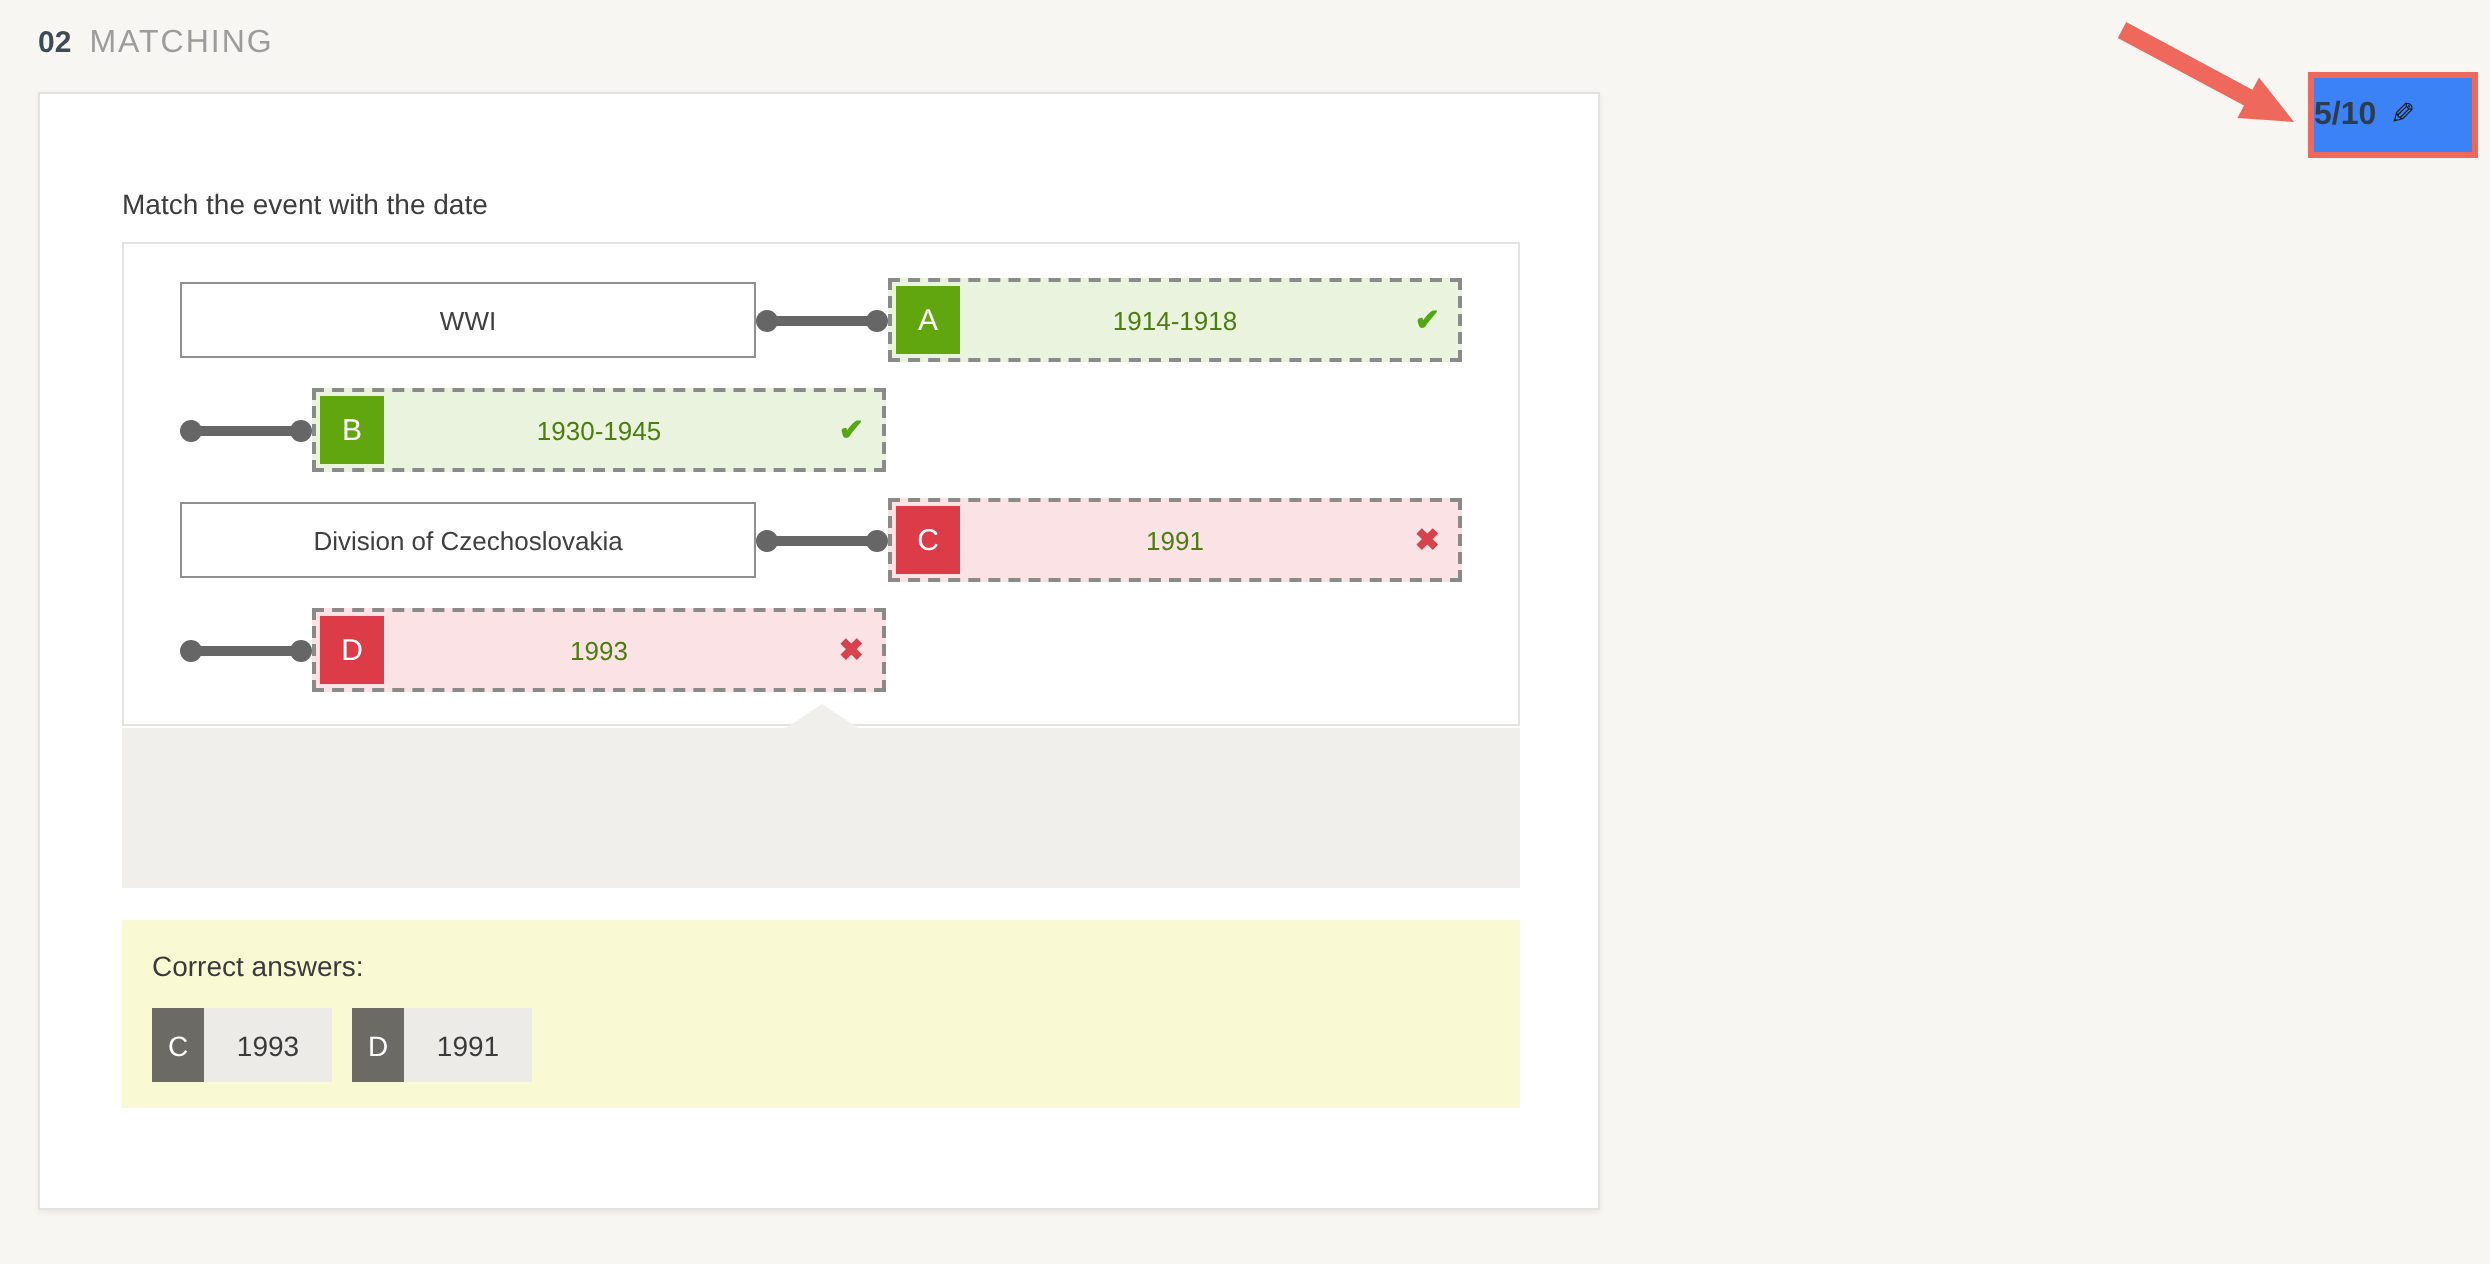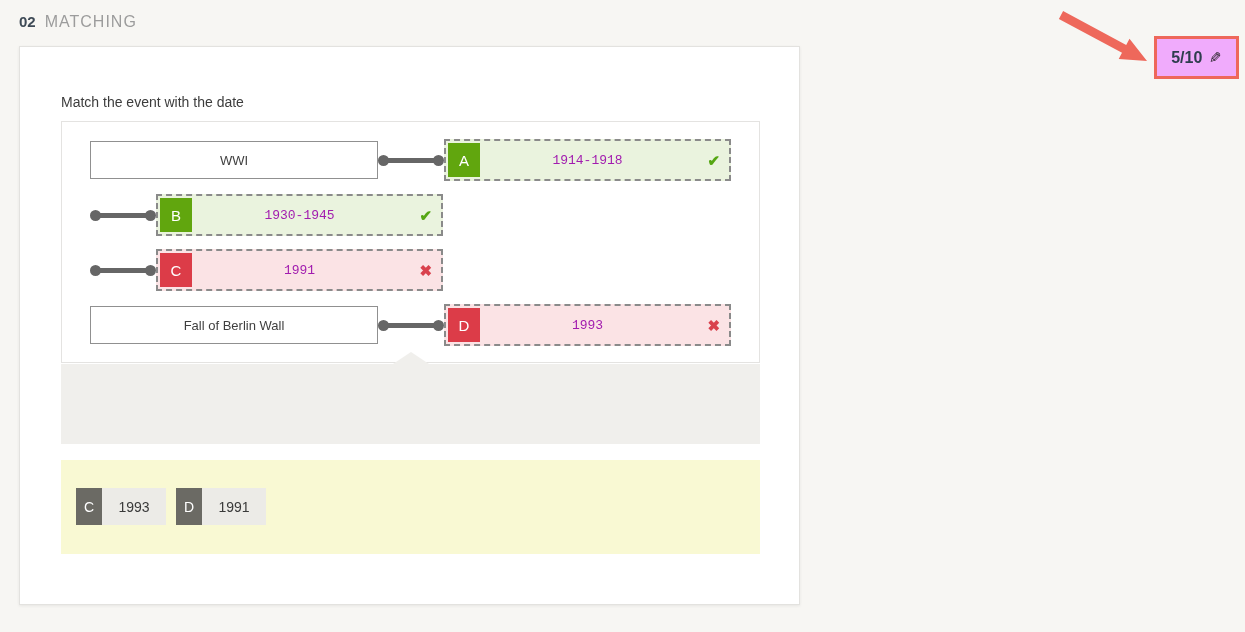--- a/index.html
+++ b/index.html
@@ -12,22 +12,22 @@
   }
 
   
   .qheader { position: absolute; left: 19px; top: 13px; display: flex; align-items: baseline; gap: 9px; justify-content: space-between; }
   .qnum  { font-size: 15px; font-weight: bold; color: #3e4a56; }
   .qtype { font-size: 16px; color: #9c9c9c; letter-spacing: 1px; }
 
   
   .score-badge {
     position: absolute; left: 1154px; top: 36px; width: 85px; height: 43px;
-    background: #f0abfc; border: 3px solid #ee685b;
-    display: flex; align-items: center; justify-content: center; gap: 7px;
+    background: #3b82f6; border: 3px solid #ee685b;
+    display: flex; align-items: center; justify-content: flex-start; gap: 7px;
     cursor: pointer;
   }
   .score-text { font-size: 16px; font-weight: bold; color: #2e3d4e; }
   .edit-icon  { font-size: 15px; color: #1a1a1a; transform: scaleX(-1); display: inline-block; line-height: 1; }
   .arrow-svg { position: absolute; left: 1056px; top: 8px; }
 
   
   .card {
     position: absolute; left: 19px; top: 46px; width: 781px; height: 559px;
     background: #ffffff; border: 1px solid #e3e2df;
@@ -56,21 +56,21 @@
   .connector::after  { right: -4px; }
   .answer-box {
     width: 287px; height: 42px; border: 2px dashed #8a8a8a; position: relative;
     display: flex; align-items: center; justify-content: center;
   }
   .letter-chip {
     position: absolute; left: 2px; top: 2px; bottom: 2px; width: 32px;
     display: flex; align-items: center; justify-content: center;
     color: #ffffff; font-size: 15px;
   }
-  .answer-text { font-size: 13px; color: #a21caf; font-family: Liberation Mono, monospace; }
+  .answer-text { font-size: 13px; color: #4d7c0f; }
   .result-icon { position: absolute; right: 9px; font-size: 15px; font-weight: bold; line-height: 1; }
   .match-row.correct   .answer-box  { background: #eaf3de; }
   .match-row.correct   .letter-chip { background: #61a60e; }
   .match-row.correct   .result-icon { color: #55a613; }
   .match-row.incorrect .answer-box  { background: #fbe3e5; }
   .match-row.incorrect .letter-chip { background: #dc3c48; }
   .match-row.incorrect .result-icon { color: #d9414d; }
 
   
   .drop-area {
@@ -136,44 +136,45 @@
   <div class="match-row correct">
     <div class="connector"></div>
     <div class="answer-box">
       <span class="letter-chip">B</span>
       <span class="answer-text">1930-1945</span>
       <span class="result-icon">✔</span>
     </div>
   </div>
 
   <div class="match-row incorrect">
+    <div class="event-box">
+      <span>Division of Czechoslovakia</span>
+    </div>
     <div class="connector"></div>
     <div class="answer-box">
       <span class="letter-chip">C</span>
       <span class="answer-text">1991</span>
       <span class="result-icon">✖</span>
     </div>
   </div>
 
   <div class="match-row incorrect">
-    <div class="event-box">
-      <span>Fall of Berlin Wall</span>
-    </div>
     <div class="connector"></div>
     <div class="answer-box">
       <span class="letter-chip">D</span>
       <span class="answer-text">1993</span>
       <span class="result-icon">✖</span>
     </div>
   </div>
 </div>
 
   <div class="drop-area"></div>
 
   <div class="correct-box">
+    <div class="ca-label">Correct answers:</div>
     <div class="ca-chips">
   <div class="ca-chip">
     <span class="ca-letter">C</span>
     <span class="ca-value">1993</span>
   </div>
 
   <div class="ca-chip">
     <span class="ca-letter">D</span>
     <span class="ca-value">1991</span>
   </div>

